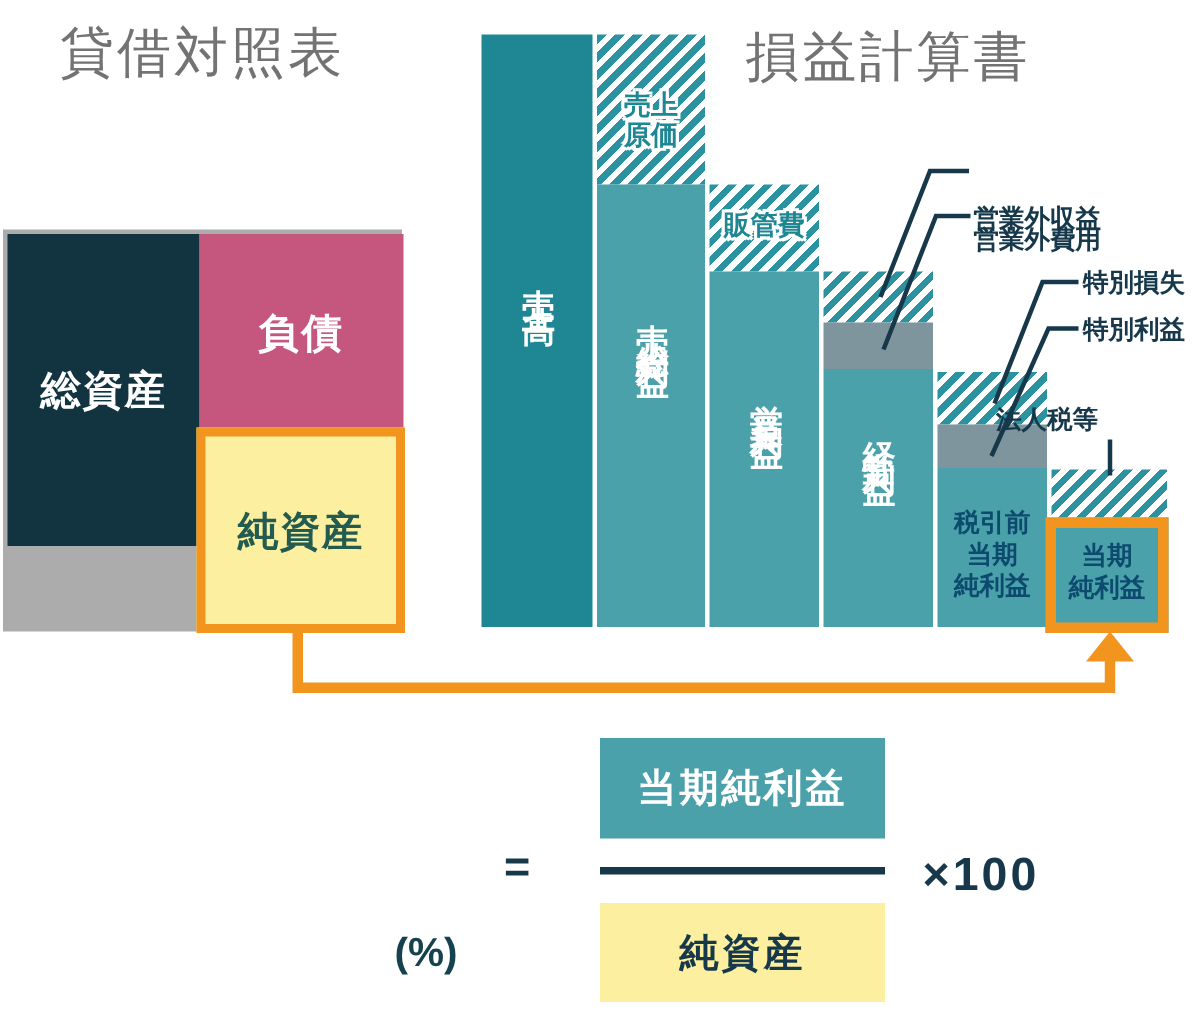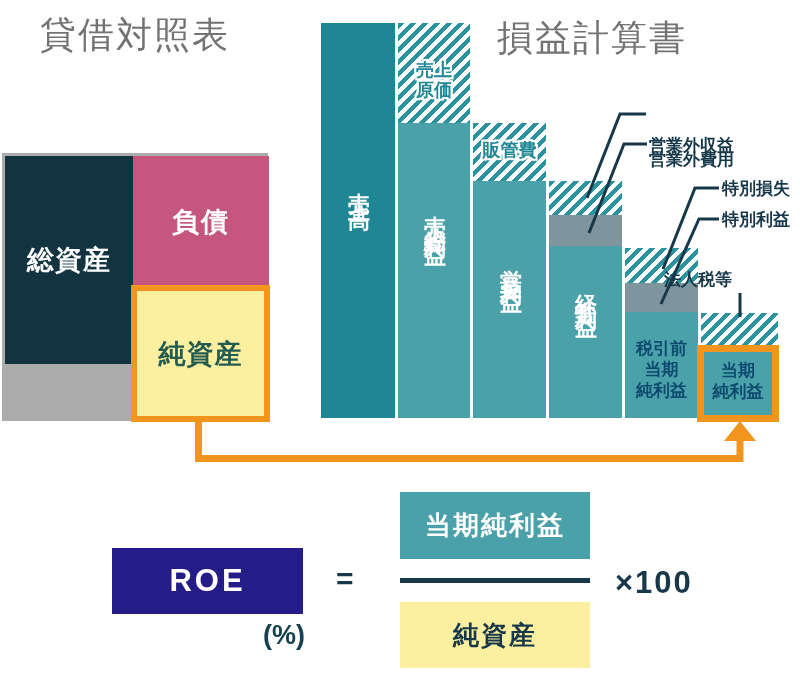--- a/index.html
+++ b/index.html
@@ -135,23 +135,20 @@
   <svg id="overlay" viewBox="0 0 800 686" xmlns="http://www.w3.org/2000/svg">
     <polyline points="646,114 620,114 587,198" fill="none" stroke="#16384A" stroke-width="3"></polyline>
     <polyline points="647,144 624,144 589,233" fill="none" stroke="#16384A" stroke-width="3"></polyline>
     <polyline points="719,188 695,188 663,269" fill="none" stroke="#16384A" stroke-width="3"></polyline>
     <polyline points="719,219 699,219 661,304" fill="none" stroke="#16384A" stroke-width="3"></polyline>
     <line x1="740" y1="293" x2="740" y2="317" stroke="#16384A" stroke-width="3"></line>
     <polyline points="198.5,422 198.5,458.5 740,458.5 740,440" fill="none" stroke="#F2951E" stroke-width="7"></polyline>
     <polygon points="740,421 724,441 756,441" fill="#F2951E"></polygon>
   </svg>
 
-  <div class="abs center roe-box">
-    <span>ROE</span>
-  </div>
   <div class="abs unit">(%)</div>
   <div class="abs equals">=</div>
   <div class="abs center num-box">
     <span>当期純利益</span>
   </div>
   <div class="abs frac-line"></div>
   <div class="abs center den-box">
     <span>純資産</span>
   </div>
   <div class="abs times">×100</div>

